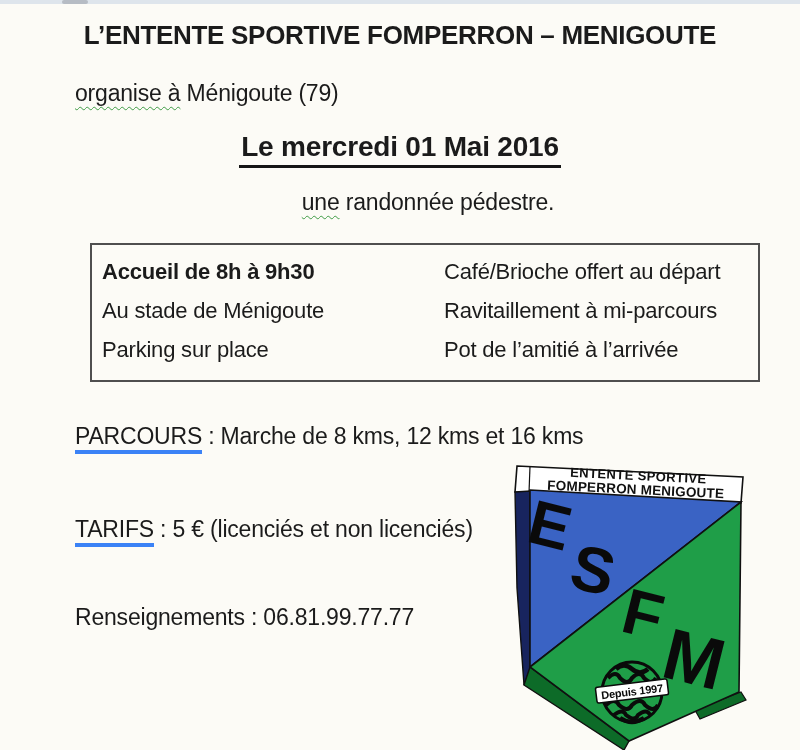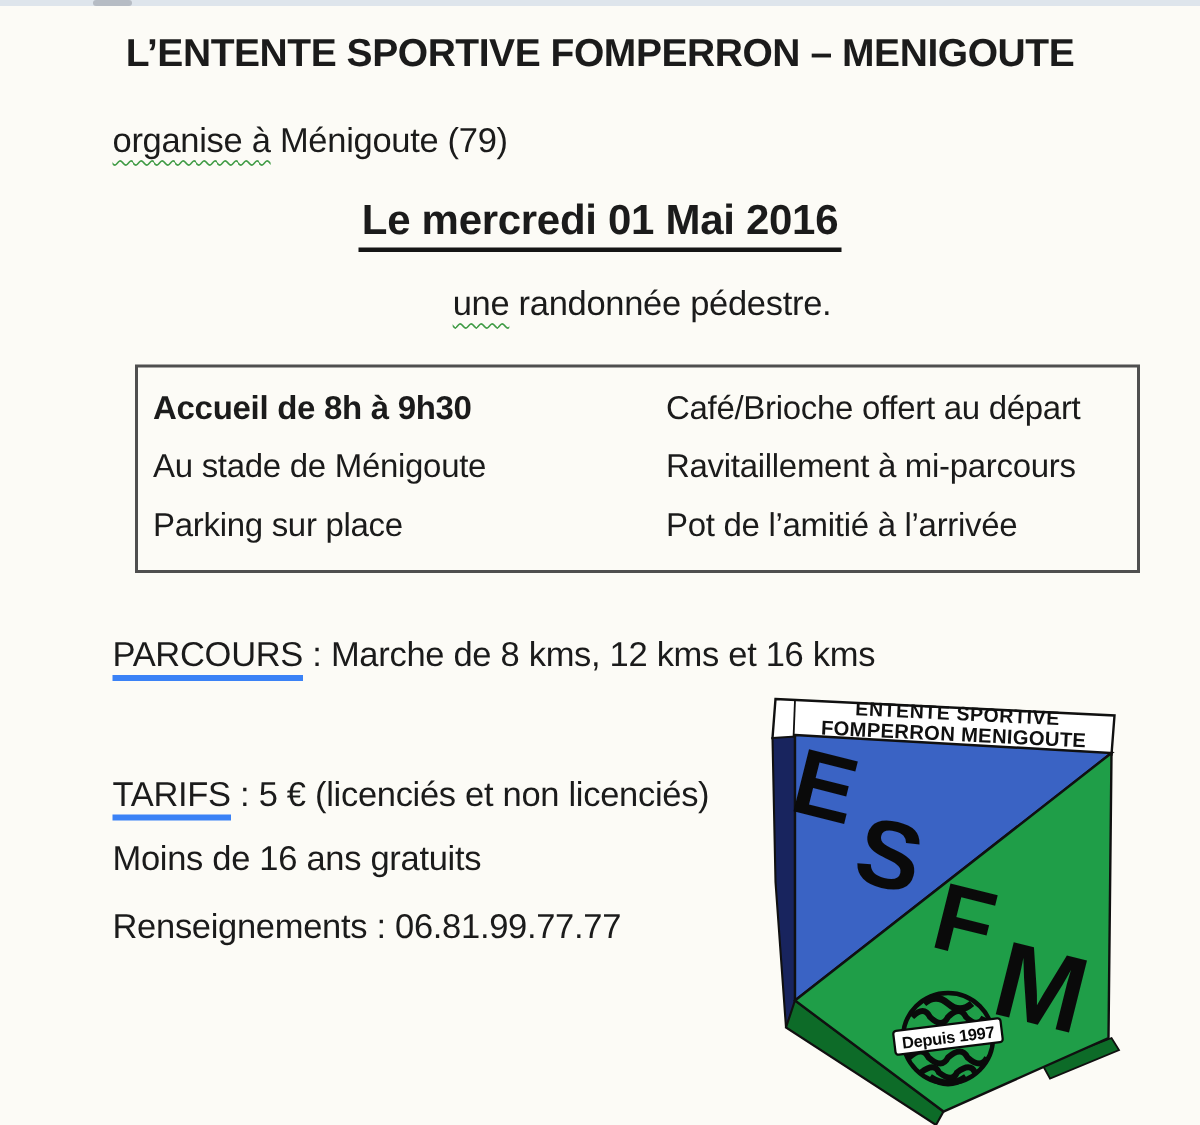--- a/index.html
+++ b/index.html
@@ -66,21 +66,20 @@
     <div class="cell">Au stade de Ménigoute</div>
     <div class="cell">Ravitaillement à mi-parcours</div>
     <div class="cell">Parking sur place</div>
     <div class="cell">Pot de l’amitié à l’arrivée</div>
   </div>
 
   <div class="line line-parcours"><span class="uline">PARCOURS</span><span> : Marche de 8 kms, 12 kms et 16 kms</span></div>
 
   <div class="line line-tarifs"><span class="uline">TARIFS</span><span> : 5 € (licenciés et non licenciés)</span></div>
 
-  <div class="line line-moins">Moins de 16 ans gratuits</div>
 
   <div class="line line-rens">Renseignements : 06.81.99.77.77</div>
 
   <div class="logo">
     <svg viewBox="0 0 244 292" xmlns="http://www.w3.org/2000/svg">
 
       <polygon points="9,8 235,19 233,45 7,34" stroke="#101010" stroke-width="1.6" fill="#ffffff"></polygon>
       <line x1="22" y1="8.6" x2="21" y2="34.6" stroke="#101010" stroke-width="1.2"></line>
       <g transform="rotate(2.8 128 26)">
         <text x="130" y="22" text-anchor="middle" font-size="13" font-weight="bold" letter-spacing="0.4" fill="#101010">ENTENTE SPORTIVE</text>

